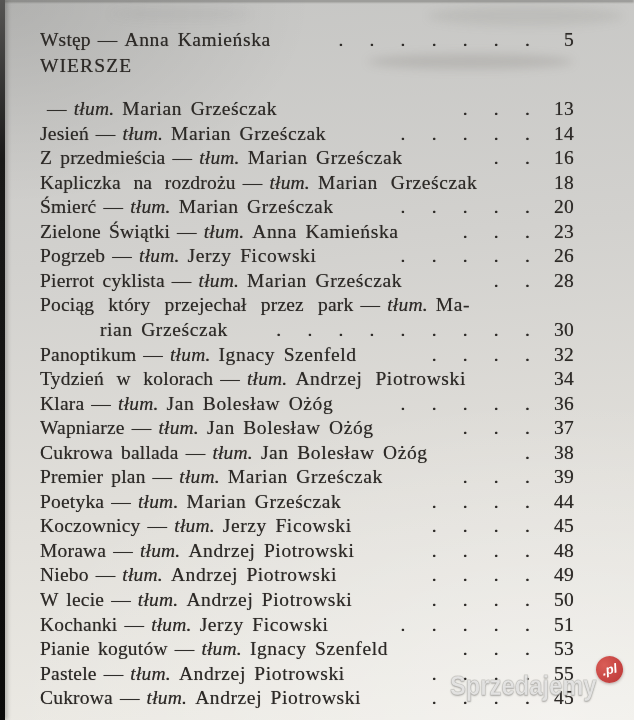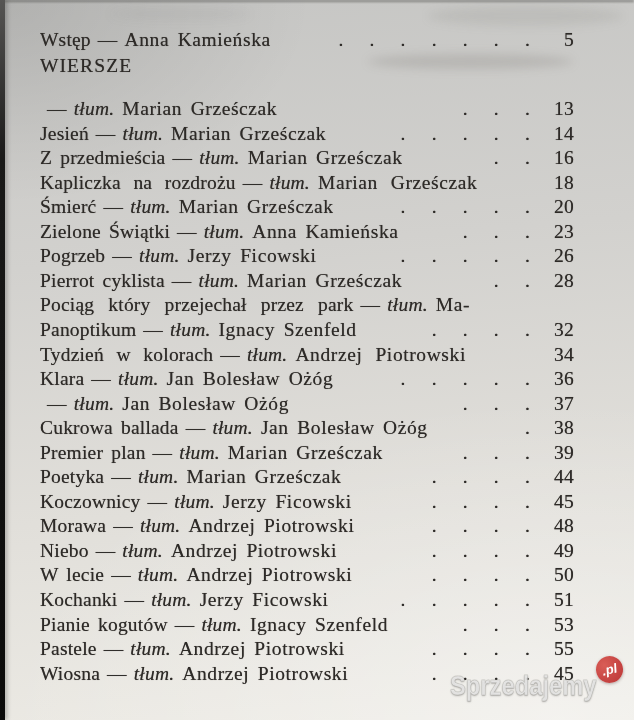--- a/index.html
+++ b/index.html
@@ -198,20 +198,25 @@
         <span class="page">28</span>
       </div>
       <div class="row item spread nopage">
         <span class="title">Pociąg który przejechał przez park</span>
         <span class="dash">—</span>
         <span class="label">tłum.</span>
         <span class="name">Ma-</span>
         <span class="leader"></span>
         <span class="page"></span>
       </div>
+      <div class="row continuation">
+        <span class="name">rian Grześczak</span>
+        <span class="leader"><span class="dot">.</span><span class="dot">.</span><span class="dot">.</span><span class="dot">.</span><span class="dot">.</span><span class="dot">.</span><span class="dot">.</span><span class="dot">.</span><span class="dot">.</span></span>
+        <span class="page">30</span>
+      </div>
       <div class="row item">
         <span class="title">Panoptikum</span>
         <span class="dash">—</span>
         <span class="label">tłum.</span>
         <span class="name">Ignacy Szenfeld</span>
         <span class="leader"><span class="dot">.</span><span class="dot">.</span><span class="dot">.</span><span class="dot">.</span></span>
         <span class="page">32</span>
       </div>
       <div class="row item spread">
         <span class="title">Tydzień w kolorach</span>
@@ -223,20 +228,21 @@
       </div>
       <div class="row item">
         <span class="title">Klara</span>
         <span class="dash">—</span>
         <span class="label">tłum.</span>
         <span class="name">Jan Bolesław Ożóg</span>
         <span class="leader"><span class="dot">.</span><span class="dot">.</span><span class="dot">.</span><span class="dot">.</span><span class="dot">.</span></span>
         <span class="page">36</span>
       </div>
       <div class="row item">
+        <span class="title">Wapniarze</span>
         <span class="dash">—</span>
         <span class="label">tłum.</span>
         <span class="name">Jan Bolesław Ożóg</span>
         <span class="leader"><span class="dot">.</span><span class="dot">.</span><span class="dot">.</span></span>
         <span class="page">37</span>
       </div>
       <div class="row item">
         <span class="title">Cukrowa ballada</span>
         <span class="dash">—</span>
         <span class="label">tłum.</span>
@@ -310,21 +316,21 @@
       </div>
       <div class="row item">
         <span class="title">Pastele</span>
         <span class="dash">—</span>
         <span class="label">tłum.</span>
         <span class="name">Andrzej Piotrowski</span>
         <span class="leader"><span class="dot">.</span><span class="dot">.</span><span class="dot">.</span><span class="dot">.</span></span>
         <span class="page">55</span>
       </div>
       <div class="row item">
-        <span class="title">Wiosna</span>
+        <span class="title">Cukrowa</span>
         <span class="dash">—</span>
         <span class="label">tłum.</span>
         <span class="name">Andrzej Piotrowski</span>
         <span class="leader"><span class="dot">.</span><span class="dot">.</span><span class="dot">.</span><span class="dot">.</span></span>
         <span class="page">45</span>
       </div>
     </div>
 
   <div class="watermark">
     <span class="wm-text">Sprzedajemy</span>

